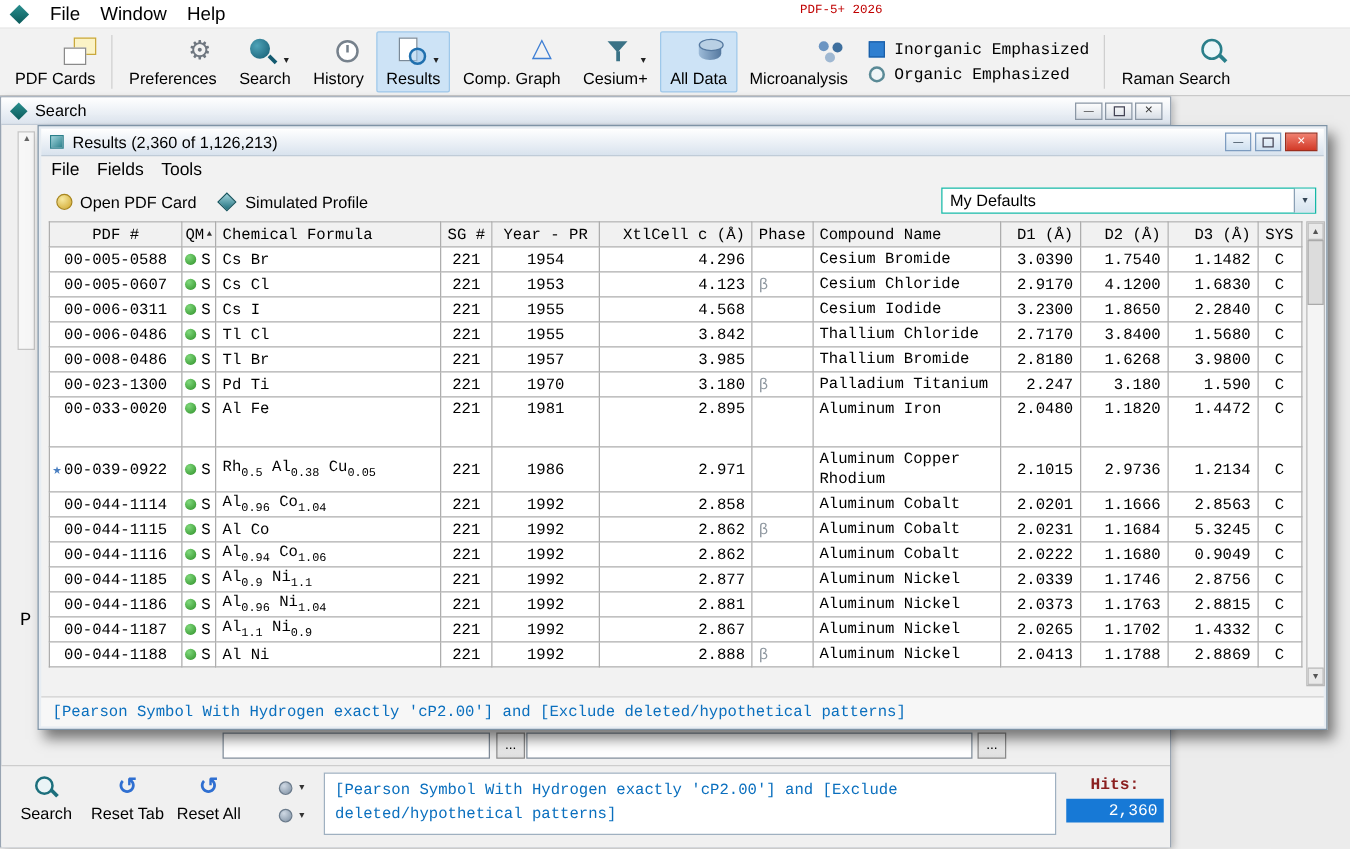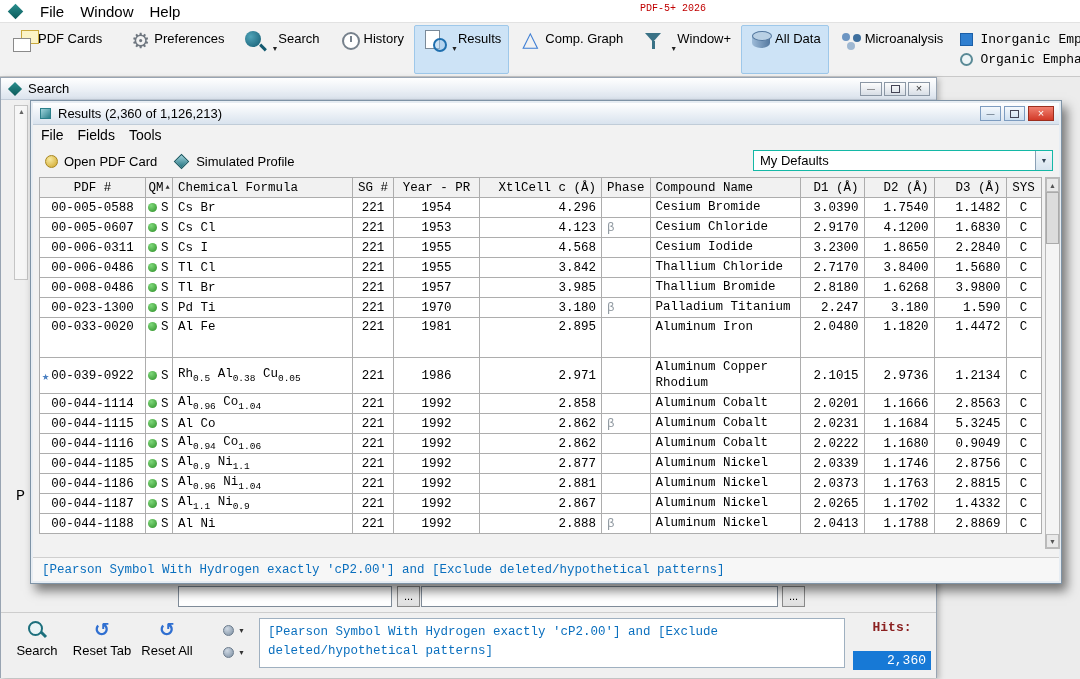--- a/index.html
+++ b/index.html
@@ -16,21 +16,21 @@
     transform:rotate(45deg);margin:0 11px 0 10px;flex:none;}
   .menu{display:flex;align-items:center;height:100%;}
   .menu-item{padding:0 8px;font-size:15px;line-height:23px;}
   .version-label{position:absolute;left:673px;top:3px;transform:translateX(-50%);
     color:#c00000;font-family:"Liberation Mono","DejaVu Sans Mono",monospace;
     font-size:10px;font-weight:normal;white-space:nowrap;}
 
   
   #toolbar{position:absolute;left:0;top:23px;width:1080px;height:54px;background:#f2f2f2;
     border-bottom:1px solid #c9c9c9;display:flex;align-items:stretch;padding:0 3px;}
-  .tb-item{display:flex;align-items:flex-start;justify-content:flex-end;
+  .tb-item{display:flex;flex-direction:column;align-items:flex-end;justify-content:flex-end;
     padding:3px 7px 3px;margin:2px 1px;border:1px solid transparent;border-radius:2px;}
   .tb-item.selected{background:#cde3f6;border-color:#9ec8ea;}
   .tb-iconrow{display:flex;align-items:flex-start;gap:3px;height:26px;}
   .tb-label{font-size:13px;margin-top:2px;white-space:nowrap;}
   .tb-caret{font-size:7px;color:#222;margin-top:16px;}
   .tb-sep{width:1px;background:#cfcfcf;margin:5px 4px;}
   .tb-radios{display:flex;flex-direction:column;justify-content:center;gap:5px;padding:0 8px;}
   .radio-row{display:flex;align-items:center;gap:7px;}
   .ri-square{width:13px;height:13px;background:#2f7fd0;border:1px solid #1b5fa8;flex:none;}
   .ri-circle{width:13px;height:13px;border:2px solid #5a8a96;border-radius:50%;background:#eef5f7;flex:none;}
@@ -98,21 +98,21 @@
   .op-widget{position:absolute;left:222px;width:34px;height:16px;display:flex;align-items:center;gap:4px;}
   .op1{top:9px;} .op2{top:31px;}
   .op-circle{width:11px;height:11px;border-radius:50%;background:radial-gradient(circle at 35% 30%,#cfd9e4,#7d8fa2);border:1px solid #6b7b8c;}
   .op-caret{font-size:7px;color:#333;}
 
   .sw-querybox{position:absolute;left:258px;top:5px;width:586px;height:50px;background:#fff;border:1px solid #9fb0c0;
     padding:4px 8px;font-family:"Liberation Mono","DejaVu Sans Mono",monospace;font-size:12.5px;color:#0a6fbe;
     line-height:1.55;overflow:hidden;}
   .sw-hits{position:absolute;left:852px;top:7px;width:78px;}
   .hits-label{font-family:"Liberation Mono","DejaVu Sans Mono",monospace;font-size:13px;font-weight:bold;color:#8b2020;text-align:center;}
-  .hits-value{margin-top:16px;height:19px;background:#1779d6;color:#fff;font-family:"Liberation Mono","DejaVu Sans Mono",monospace;
+  .hits-value{margin-top:4px;height:19px;background:#1779d6;color:#fff;font-family:"Liberation Mono","DejaVu Sans Mono",monospace;
     font-size:13px;display:flex;align-items:center;justify-content:flex-end;padding-right:5px;}
 
   
   .results-window{position:absolute;left:30px;top:100px;width:1032px;height:484px;background:#f2f2f2;
     border:1px solid #7e93a6;box-shadow:5px 7px 10px rgba(0,0,0,.5), inset 0 0 0 2px #e7edf3;}
   .rw-titlebar{height:22px;background:linear-gradient(#ffffff,#d9e3ee);border-bottom:1px solid #c0ccd8;
     display:flex;align-items:center;padding:0 5px;margin:2px 2px 0 2px;}
   .rw-title-icon{width:11px;height:11px;border:1px solid #2a7f8a;background:linear-gradient(135deg,#9fd4dc,#2a7f8a);margin:0 7px 0 2px;flex:none;}
   .rw-title{font-size:13px;}
   .rw-controls{margin-left:auto;display:flex;gap:3px;}
@@ -211,21 +211,21 @@
       <div class="tb-iconrow">
         <span class="tbicon icon-comp-graph"></span>
       </div>
       <div class="tb-label">Comp. Graph</div>
     </div>
     <div class="tb-item">
       <div class="tb-iconrow">
         <span class="tbicon icon-sieve"></span>
         <span class="tb-caret">▼</span>
       </div>
-      <div class="tb-label">Window+</div>
+      <div class="tb-label">Cesium+</div>
     </div>
     <div class="tb-item selected">
       <div class="tb-iconrow">
         <span class="tbicon icon-all-data"></span>
       </div>
       <div class="tb-label">All Data</div>
     </div>
     <div class="tb-item">
       <div class="tb-iconrow">
         <span class="tbicon icon-microanalysis"></span>

